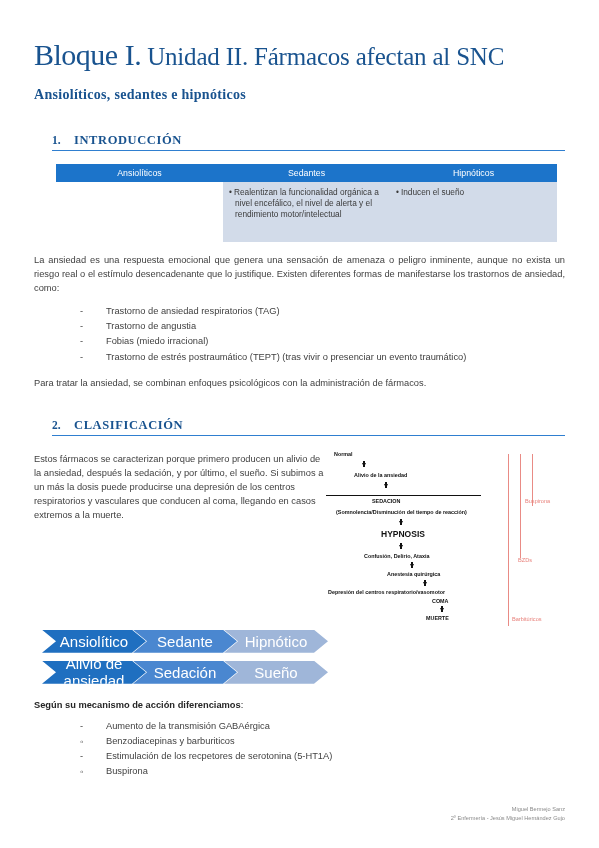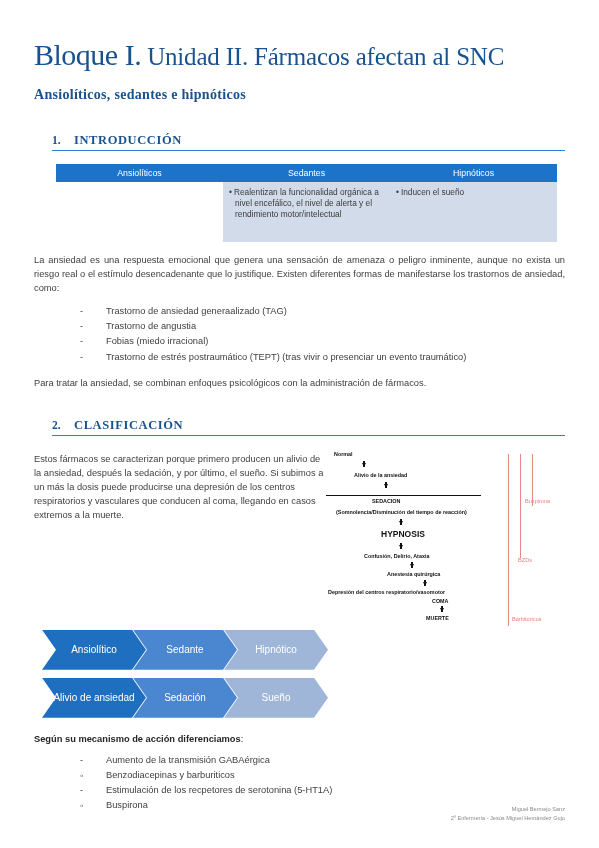--- a/index.html
+++ b/index.html
@@ -232,28 +232,28 @@
   }
 
   
   .chev-row {
     display: flex;
     margin-top: 12px;
     padding-left: 8px;
   }
   .chev {
     position: relative;
-    height: 40px;
+    height: 23px;
     width: 104px;
     margin-right: -13px;
     display: flex;
     align-items: center;
     justify-content: center;
     color: #ffffff;
-    font-size: 10px;
+    font-size: 15px;
     text-align: center;
     line-height: 1.15;
     clip-path: polygon(0 0, calc(100% - 14px) 0, 100% 50%, calc(100% - 14px) 100%, 0 100%, 14px 50%);
   }
   .chev.first {
     clip-path: polygon(0 0, calc(100% - 14px) 0, 100% 50%, calc(100% - 14px) 100%, 0 100%, 14px 50%);
   }
   .c1 { background: #1f6fc0; }
   .c2 { background: #4a87d0; }
   .c3 { background: #9fb6d9; }
@@ -318,21 +318,21 @@
             <li>Inducen el sueño</li>
           </ul>
         </div>
       </div>
 
     </div>
 
     <p class="para justify">La ansiedad es una respuesta emocional que genera una sensación de amenaza o peligro inminente, aunque no exista un riesgo real o el estímulo desencadenante que lo justifique. Existen diferentes formas de manifestarse los trastornos de ansiedad, como:</p>
 
     <ul class="dash-list">
-      <li>Trastorno de ansiedad generaalizado (TAG)</li>
+      <li>Trastorno de ansiedad respiratorios (TAG)</li>
       <li>Trastorno de angustia</li>
       <li>Fobias (miedo irracional)</li>
       <li>Trastorno de estrés postraumático (TEPT) (tras vivir o presenciar un evento traumático)</li>
     </ul>
 
     <p class="para">Para tratar la ansiedad, se combinan enfoques psicológicos con la administración de fármacos.</p>
   </div>
 
   <div class="section" style="margin-top:28px;">
     <div class="section-head">

